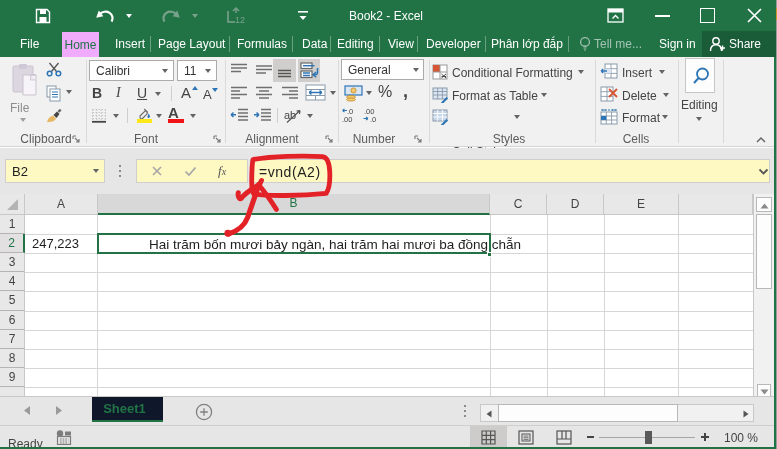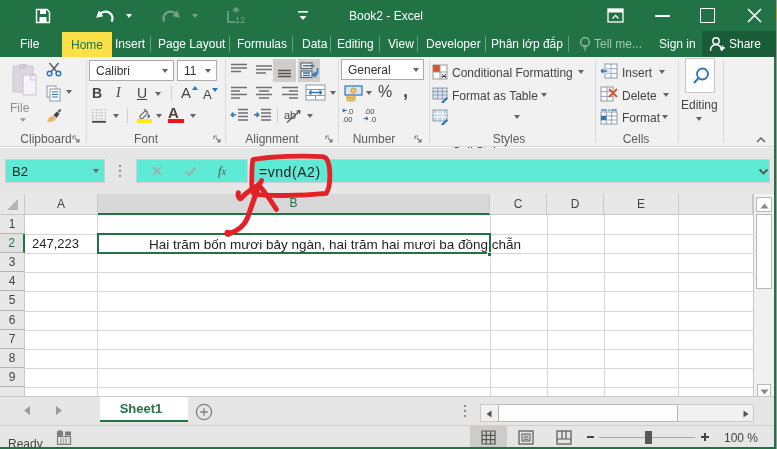--- a/index.html
+++ b/index.html
@@ -4,33 +4,33 @@
 <style>
 * { margin:0; padding:0; box-sizing:border-box; }
 html,body { width:777px; height:449px; overflow:hidden; }
 body { font-family:"Liberation Sans", sans-serif; position:relative; background:#fff; }
 .abs { position:absolute; }
 
 #titlebar { left:0; top:0; width:777px; height:31px; background:#217346; }
 #tabrow { left:0; top:31px; width:777px; height:26px; background:#217346; }
 .tab { position:absolute; top:0; height:26px; color:#fff; font-size:12px; line-height:27px; white-space:nowrap; }
 .tabsep { position:absolute; top:5px; width:1px; height:16px; background:#68a283; }
-#hometab { position:absolute; left:62px; top:1px; width:50px; height:25px; background:#fde047; }
+#hometab { position:absolute; left:62px; top:1px; width:37px; height:25px; background:#f0abfc; }
 #hometab span { display:block; text-align:center; color:#217346; font-size:12px; line-height:26px; }
 
 #ribbon { left:0; top:57px; width:777px; height:90px; background:#f2f1f1; border-bottom:1px solid #d5d2cf; }
 .gsep { position:absolute; top:3px; width:1px; height:83px; background:#dcd9d6; }
 .glabel { position:absolute; top:75px; font-size:12px; color:#5c5c5c; white-space:nowrap; transform:translateX(-50%); }
 .launch { position:absolute; width:10px; height:10px; }
 .rtext { position:absolute; font-size:12px; color:#444; white-space:nowrap; }
 .combo { position:absolute; background:#fff; border:1px solid #ababab; }
 .caret { position:absolute; width:0; height:0; border-left:3.5px solid transparent; border-right:3.5px solid transparent; border-top:4px solid #646464; }
 
 #fbar { left:0; top:148px; width:777px; height:46px; background:#e6e6e6; }
-.fbox { position:absolute; top:11px; height:24px; background:#5eead4; border:1px solid #d0cecc; }
+.fbox { position:absolute; top:11px; height:24px; background:#fef9c3; border:1px solid #d0cecc; }
 
 #grid { left:0; top:194px; width:777px; height:202px; background:#fff; }
 .colhead { position:absolute; top:0; height:20.5px; background:#e9e8e8; border-right:1px solid #c9c8c7; border-bottom:1px solid #c9c8c7; color:#444; font-size:12px; text-align:center; line-height:20.5px; }
 .rowhead { position:absolute; left:0; width:25px; background:#e9e8e8; border-right:1px solid #c9c8c7; border-bottom:1px solid #b5b4b3; color:#444; font-size:12px; text-align:center; }
 .vline { position:absolute; width:1px; background:#d7d6d5; }
 .hline { position:absolute; height:1px; background:#d7d6d5; }
 
 #sheetbar { left:0; top:396px; width:777px; height:29px; background:#e6e6e6; border-top:1px solid #c9c8c7; }
 
 #statusbar { left:0; top:425px; width:777px; height:24px; background:#e6e6e6; border-top:1px solid #d0cecc; }
@@ -425,21 +425,21 @@
       </svg>
   </div>
 </div>
 <div class="abs" id="sheetbar">
   <svg class="abs" style="left:22px;top:8px;" width="10" height="11" viewBox="0 0 10 11">
       <path d="M8 1 L2 5.5 L8 10 Z" fill="#9b9b9b"></path>
     </svg>
   <svg class="abs" style="left:54px;top:8px;" width="10" height="11" viewBox="0 0 10 11">
       <path d="M2 1 L8 5.5 L2 10 Z" fill="#9b9b9b"></path>
     </svg>
-  <div style="position:absolute;left:100px;top:0;width:88px;height:25px;background:#ffffff;border-bottom:2.5px solid #217346;">
+  <div style="position:absolute;left:92px;top:0;width:71px;height:25px;background:#0f172a;border-bottom:2.5px solid #217346;">
     <span style="display:block;text-align:center;font-size:13px;font-weight:bold;color:#217346;line-height:24px;padding-right:6px;">Sheet1</span>
   </div>
   <svg class="abs" style="left:195px;top:6px;" width="18" height="18" viewBox="0 0 18 18">
     <circle cx="9" cy="9" r="7.6" fill="none" stroke="#808080" stroke-width="1.3"></circle>
     <path d="M9 5.2 V12.8 M5.2 9 H12.8" stroke="#808080" stroke-width="1.3"></path>
   </svg>
   <div style="position:absolute;left:464px;top:8px;width:2px;height:2px;background:#8a8a8a;box-shadow:0 5px 0 #8a8a8a, 0 10px 0 #8a8a8a;"></div>
 
   <div style="position:absolute;left:480px;top:7px;width:274px;height:18px;background:#f1f1f1;border:1px solid #c9c8c7;">
     <svg style="position:absolute;left:5px;top:5px;" width="6" height="8" viewBox="0 0 6 8">

